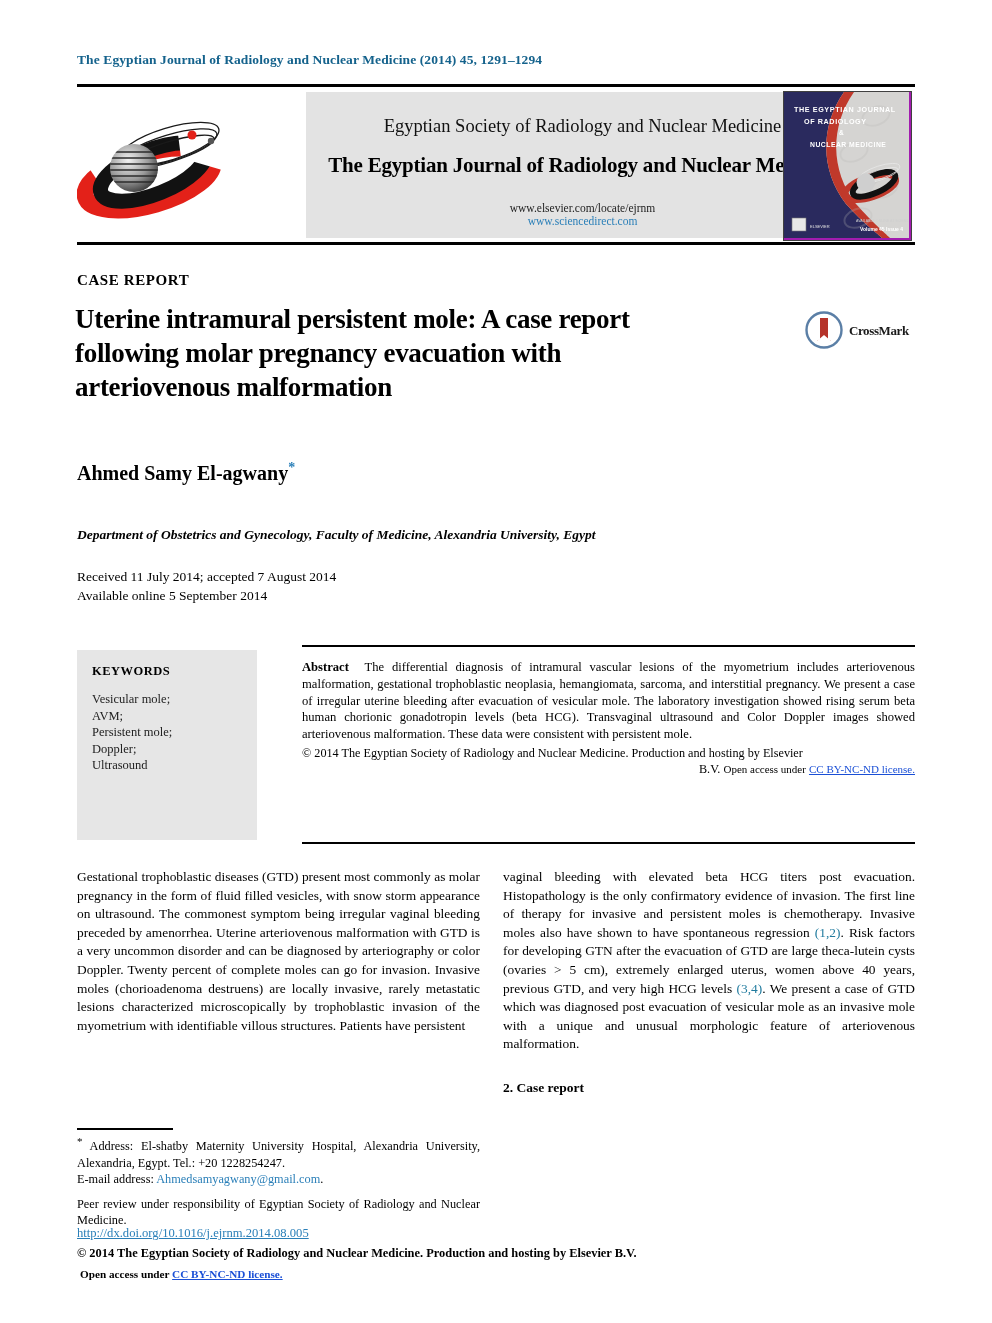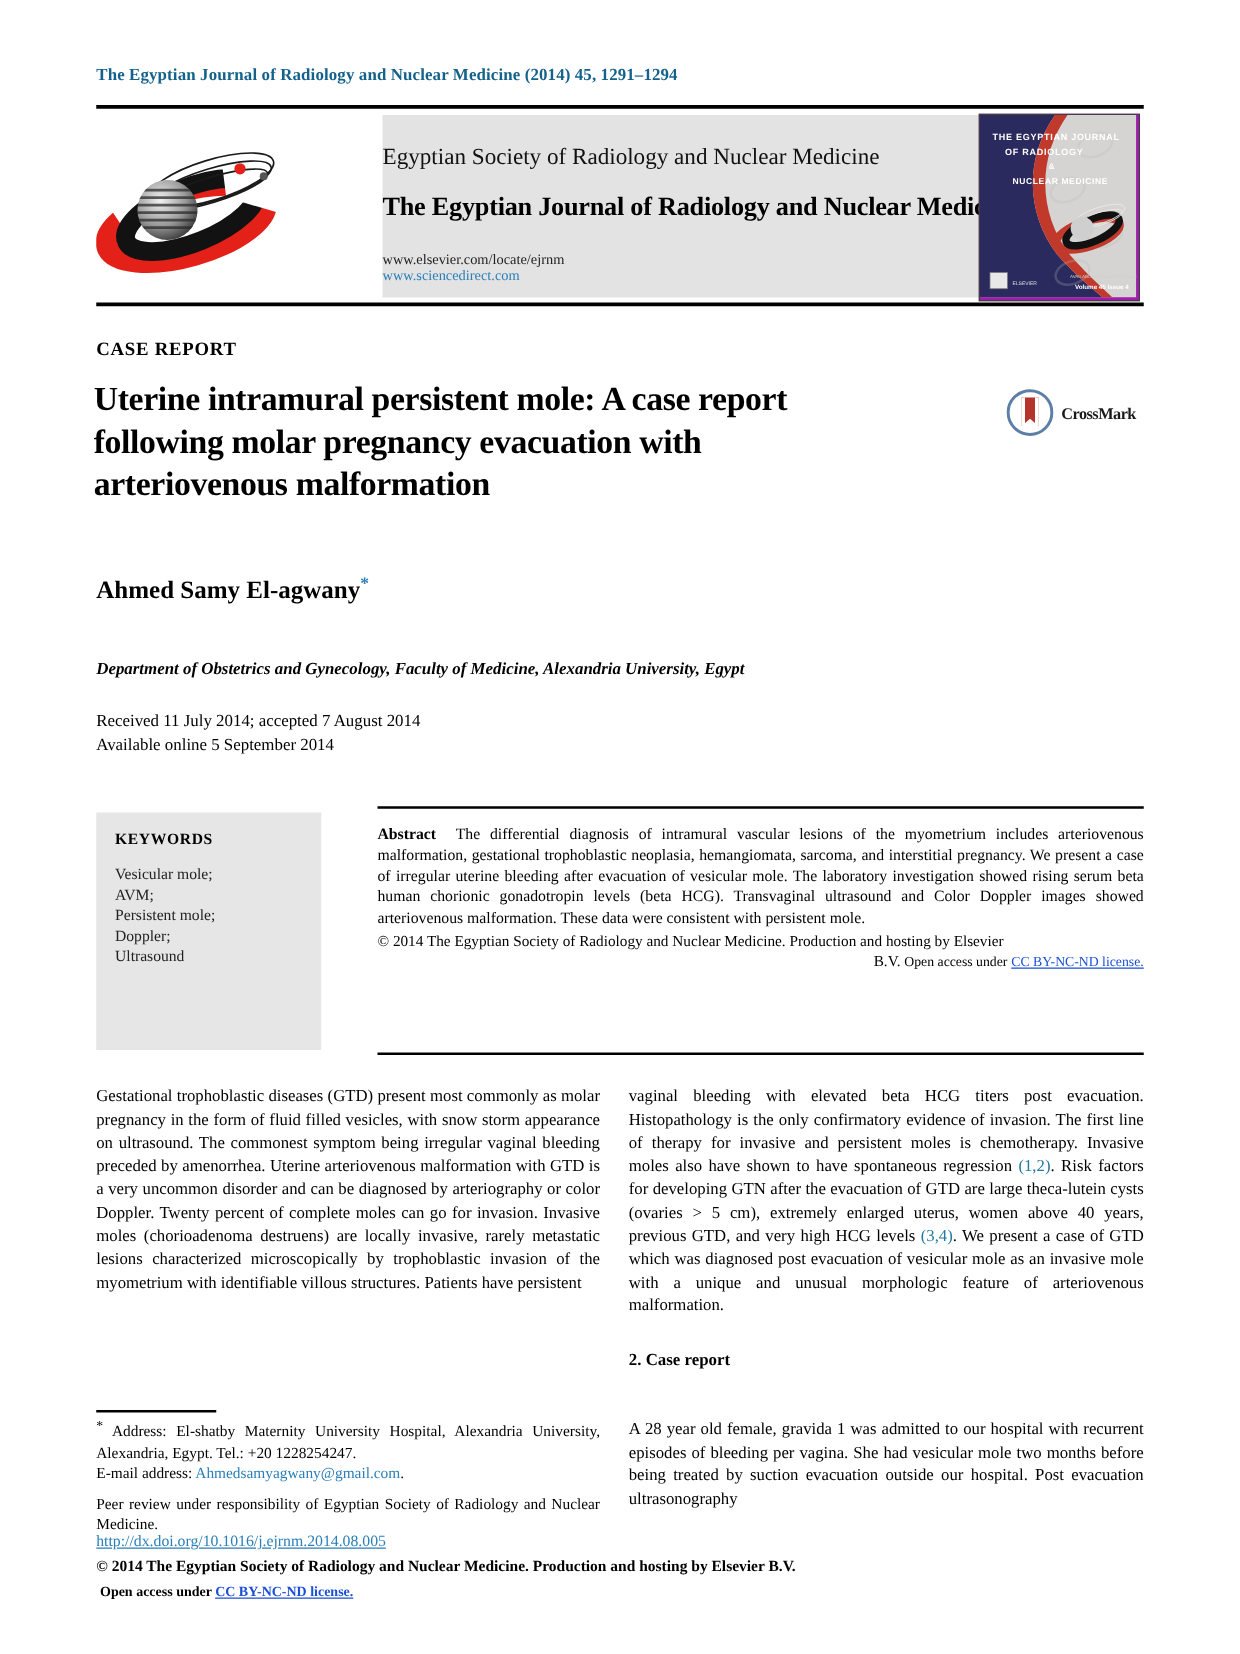--- a/index.html
+++ b/index.html
@@ -66,21 +66,21 @@
     width: 152px;
     height: 130px;
   }
   .masthead-center {
     position: absolute;
     left: 229px;
     top: 0px;
     width: 553px;
     height: 146px;
     background: #e3e3e3;
-    text-align: left;
+    text-align: center;
   }
   .society-line {
     margin-top: 24px;
     font-family: "Liberation Serif", serif;
     font-size: 18.5px;
     color: #111;
   }
   .journal-line {
     margin-top: 16px;
     font-family: "Liberation Serif", serif;
@@ -505,21 +505,20 @@
   </div>
   <div class="abstract-rule-bottom"></div>
 
   <div class="col-left">
     <p class="body-para">Gestational trophoblastic diseases (GTD) present most commonly as molar pregnancy in the form of fluid filled vesicles, with snow storm appearance on ultrasound. The commonest symptom being irregular vaginal bleeding preceded by amenorrhea. Uterine arteriovenous malformation with GTD is a very uncommon disorder and can be diagnosed by arteriography or color Doppler. Twenty percent of complete moles can go for invasion. Invasive moles (chorioadenoma destruens) are locally invasive, rarely metastatic lesions characterized microscopically by trophoblastic invasion of the myometrium with identifiable villous structures. Patients have persistent</p>
   </div>
 
   <div class="col-right">
     <p class="body-para"><span>vaginal bleeding with elevated beta HCG titers post evacuation. Histopathology is the only confirmatory evidence of invasion. The first line of therapy for invasive and persistent moles is chemotherapy. Invasive moles also have shown to have spontaneous regression </span><span class="cite">(1,2)</span><span>. Risk factors for developing GTN after the evacuation of GTD are large theca-lutein cysts (ovaries  &gt; 5 cm), extremely enlarged uterus, women above 40 years, previous GTD, and very high HCG levels </span><span class="cite">(3,4)</span><span>. We present a case of GTD which was diagnosed post evacuation of vesicular mole as an invasive mole with a unique and unusual morphologic feature of arteriovenous malformation.</span></p>
     <div class="section-heading-2">2. Case report</div>
-    <p class="body-para">A 28 year old female, gravida 1 was admitted to our hospital with recurrent episodes of bleeding per vagina. She had vesicular mole two months before being treated by suction evacuation outside our hospital. Post evacuation ultrasonography</p>
   </div>
 
   <div class="footnote-rule"></div>
   <div class="footnotes">
     <div><span class="fn-star">*</span><span> Address: El-shatby Maternity University Hospital, Alexandria University, Alexandria, Egypt. Tel.: +20 1228254247.</span></div>
     <div><span>E-mail address: </span><span class="email-link">Ahmedsamyagwany@gmail.com</span><span>.</span></div>
     <div class="peer-review">Peer review under responsibility of Egyptian Society of Radiology and Nuclear Medicine.</div>
   </div>
 
   <div class="doi-line">http://dx.doi.org/10.1016/j.ejrnm.2014.08.005</div>

